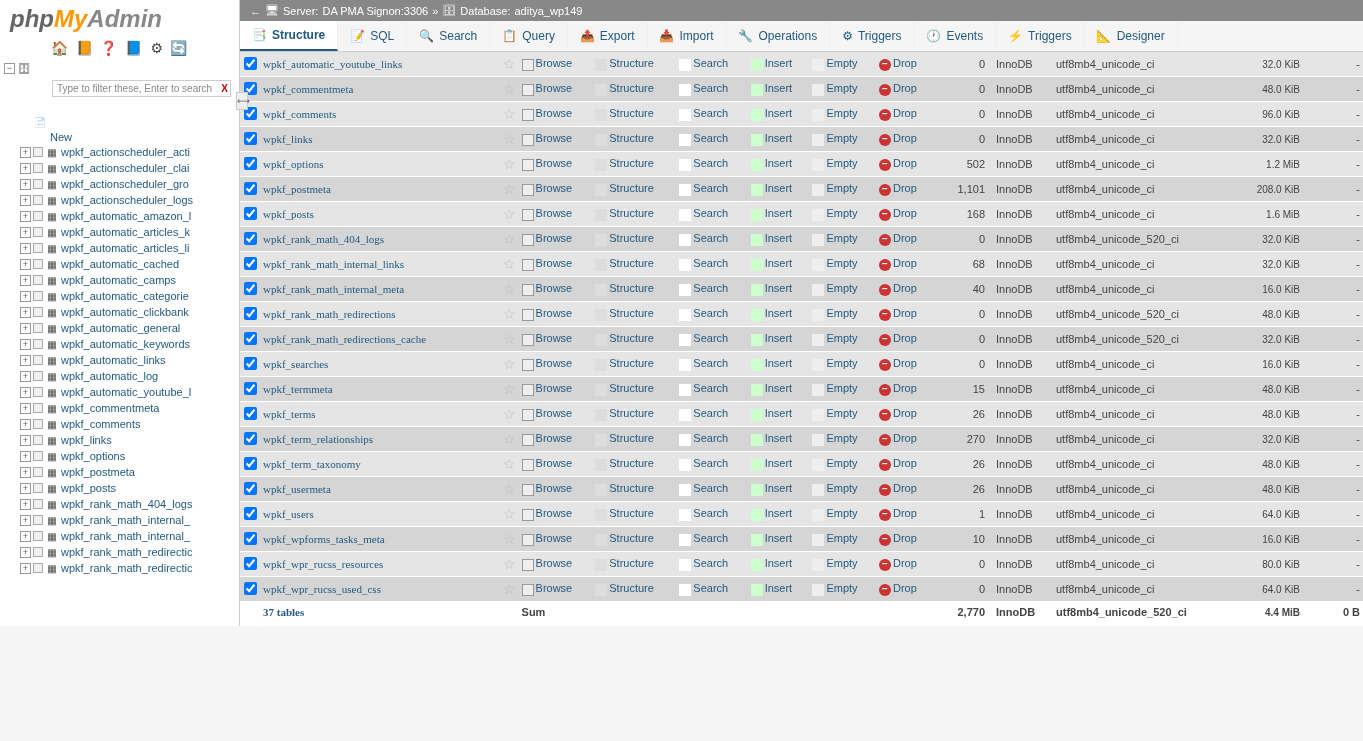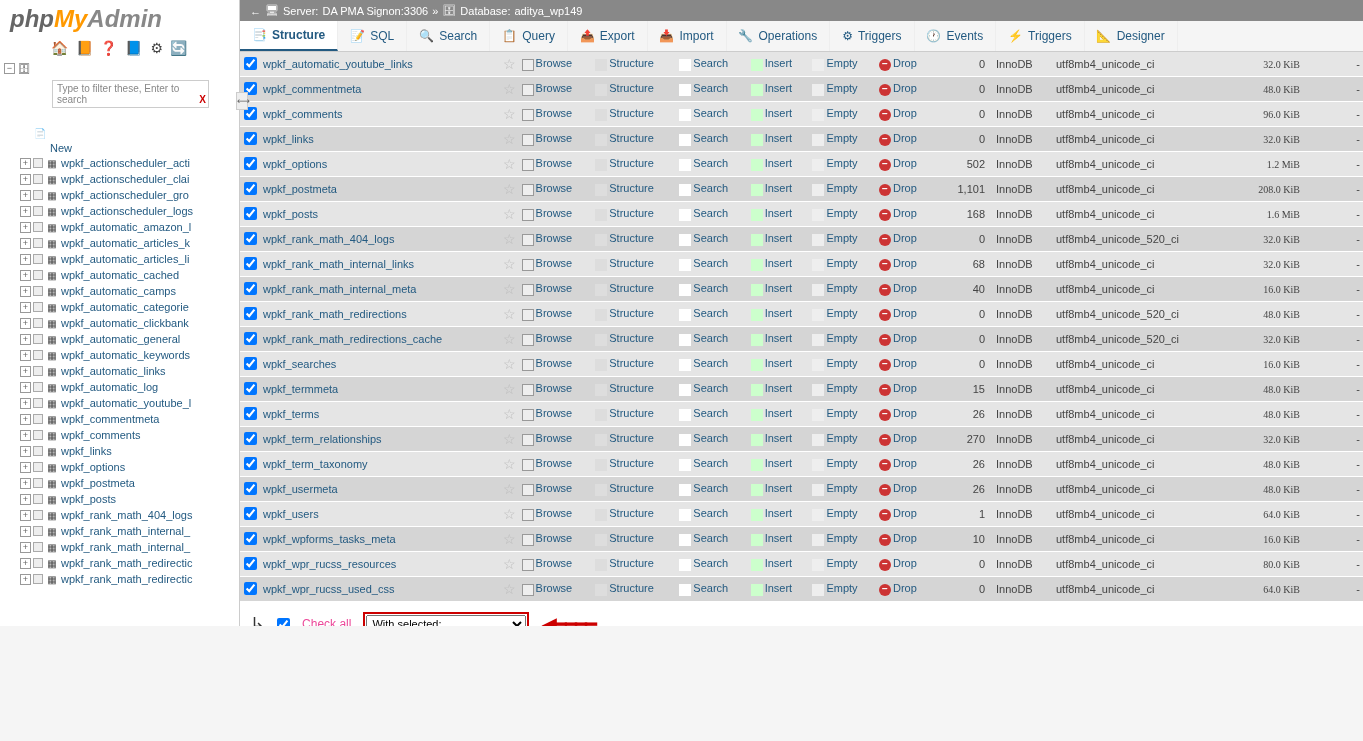--- a/index.html
+++ b/index.html
@@ -7,49 +7,49 @@
 .container { display: flex; height: 626px; }
 .sidebar { width: 240px; background: #fff; border-right: 1px solid #ccc; display: flex; flex-direction: column; }
 .logo { padding: 5px 10px; font-size: 24px; font-weight: bold; font-style: italic; }
 .logo .php { color: #666; }
 .logo .my { color: #ff9900; }
 .logo .admin { color: #888; }
 .sidebar-icons { text-align: center; padding: 2px; }
 .sidebar-icons span { margin: 0 2px; font-size: 14px; cursor: pointer; }
 .sidebar-tabs { display: flex; padding: 5px; }
 .sidebar-tab { padding: 3px 8px; border: 1px solid #ccc; background: #eee; border-radius: 3px; margin-right: 3px; font-size: 11px; cursor: pointer; }
-.filter-box { margin: 4px 26px 4px 48px; padding: 2px 4px; border: 1px solid #ccc; font-size: 10px; color: #888; background: #fff; position: relative; }
+.filter-box { margin: 4px 4px 4px 48px; padding: 2px 4px; border: 1px solid #ccc; font-size: 10px; color: #888; background: #fff; position: relative; }
 .filter-box .x { position: absolute; right: 2px; color: #c00; font-weight: bold; cursor: pointer; }
 .tree { flex: 1; overflow-y: auto; padding: 2px 4px; font-size: 11px; }
 .tree-item { display: flex; align-items: center; padding: 1px 0; white-space: nowrap; overflow: hidden; }
 .tree-icon { width: 14px; height: 14px; display: inline-flex; align-items: center; justify-content: center; margin-right: 2px; font-size: 10px; }
 .plus-box { border: 1px solid #999; width: 11px; height: 11px; line-height: 9px; text-align: center; font-size: 9px; color: #666; background: #fff; }
 .tree-label { color: #235a81; cursor: pointer; }
 .tree-new { color: #235a81; margin-top: 29px; }
 .main { flex: 1; display: flex; flex-direction: column; background: #f5f5f5; overflow: hidden; }
 .breadcrumb { background: #888; color: #fff; padding: 4px 10px; font-size: 11px; display: flex; align-items: center; gap: 4px; }
 .breadcrumb a { color: #fff; text-decoration: none; }
 .tabs { display: flex; background: #f5f5f5; border-bottom: 1px solid #ccc; }
 .tab { padding: 7px 12px; display: flex; align-items: center; gap: 5px; color: #235a81; cursor: pointer; font-size: 12px; border-right: 1px solid #eee; }
 .tab.active { background: #fff; font-weight: bold; border-bottom: 2px solid #235a81; }
 .content { flex: 1; overflow-y: auto; background: #fff; }
 table.data { width: 100%; border-collapse: collapse; font-size: 11px; }
 table.data tr.odd { background: #e5e5e5; }
 table.data tr.even { background: #d5d5d5; }
 table.data tr td { padding: 4px 3px; border-bottom: 1px solid #fff; white-space: nowrap; }
 table.data tr.sum { background: #fff; font-weight: bold; }
 .chk { width: 20px; text-align: center; }
-.tname { color: #235a81; width: 240px; }
+.tname { color: #235a81; width: 240px; font-family: Liberation Serif, serif; }
 .star { color: #bbb; font-size: 14px; cursor: pointer; width: 18px; text-align: center; }
 .act { color: #235a81; cursor: pointer; padding: 0 2px; }
 .act-icon { display: inline-block; width: 12px; height: 12px; vertical-align: middle; margin-right: 2px; }
 .rows { text-align: right; width: 60px; color: #444; padding-right: 8px !important; }
 .engine { width: 60px; color: #444; }
 .collation { width: 170px; color: #444; }
-.size { text-align: right; width: 80px; font-family: Liberation Serif, serif; font-size: 10px; color: #444; }
+.size { text-align: right; width: 80px; font-family: Liberation Sans, sans-serif; font-size: 10px; color: #444; }
 .overhead { text-align: right; width: 60px; color: #444; }
 .footer-row { padding: 10px; display: flex; align-items: center; gap: 12px; background: #fff; }
 .arrow-up { font-size: 18px; color: #333; }
 .checkall-lbl { color: #ec4899; }
 .with-selected { border: 2px solid #c00; padding: 1px; }
 .with-selected select { width: 160px; font-size: 11px; padding: 1px; }
 .red-arrow { color: #c00; font-size: 20px; letter-spacing: -2px; }
 .callout { border: 2px solid #c00; padding: 3px 8px; color: #c00; font-weight: bold; font-style: italic; font-size: 14px; }
 .ico-browse { background: #eee; border: 1px solid #999; }
 .ico-struct { background: #ddd; }
@@ -665,20 +665,31 @@
               <td class="act"><span class="act-icon ico-search"></span>Search</td>
               <td class="act"><span class="act-icon ico-insert"></span>Insert</td>
               <td class="act"><span class="act-icon ico-empty"></span>Empty</td>
               <td class="act"><span class="act-icon ico-drop"><span class="drop-minus">−</span></span>Drop</td>
               <td class="rows">0</td>
               <td class="engine">InnoDB</td>
               <td class="collation">utf8mb4_unicode_ci</td>
               <td class="size">64.0 KiB</td>
               <td class="overhead">-</td>
             </tr>
+            <tr class="sum">
+              <td></td>
+              <td class="tname">37 tables</td>
+              <td></td>
+              <td colspan="6">Sum</td>
+              <td class="rows">2,770</td>
+              <td class="engine">InnoDB</td>
+              <td class="collation">utf8mb4_unicode_520_ci</td>
+              <td class="size">4.4 MiB</td>
+              <td class="overhead">0 B</td>
+            </tr>
           </tbody>
       </table>
       <div class="footer-row">
         <span class="arrow-up">↳</span>
         <input type="checkbox" checked="" style="">
         <span class="checkall-lbl">Check all</span>
         <span class="with-selected">
           <select>
             <option>With selected:</option>
           </select>

